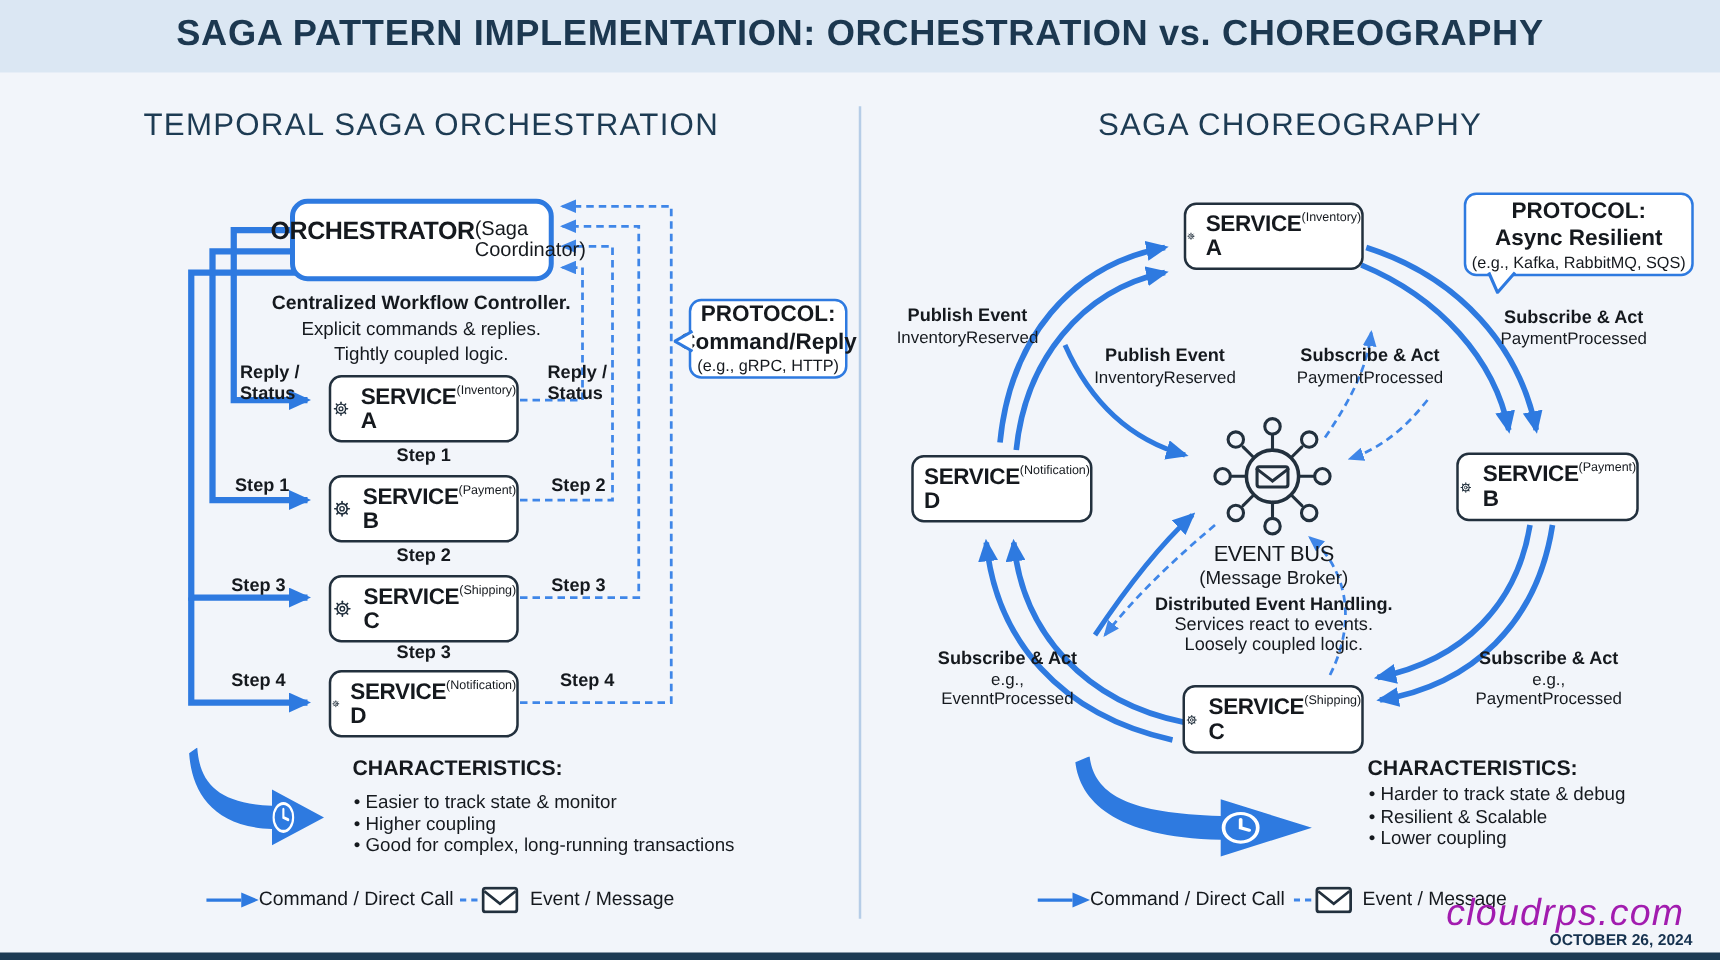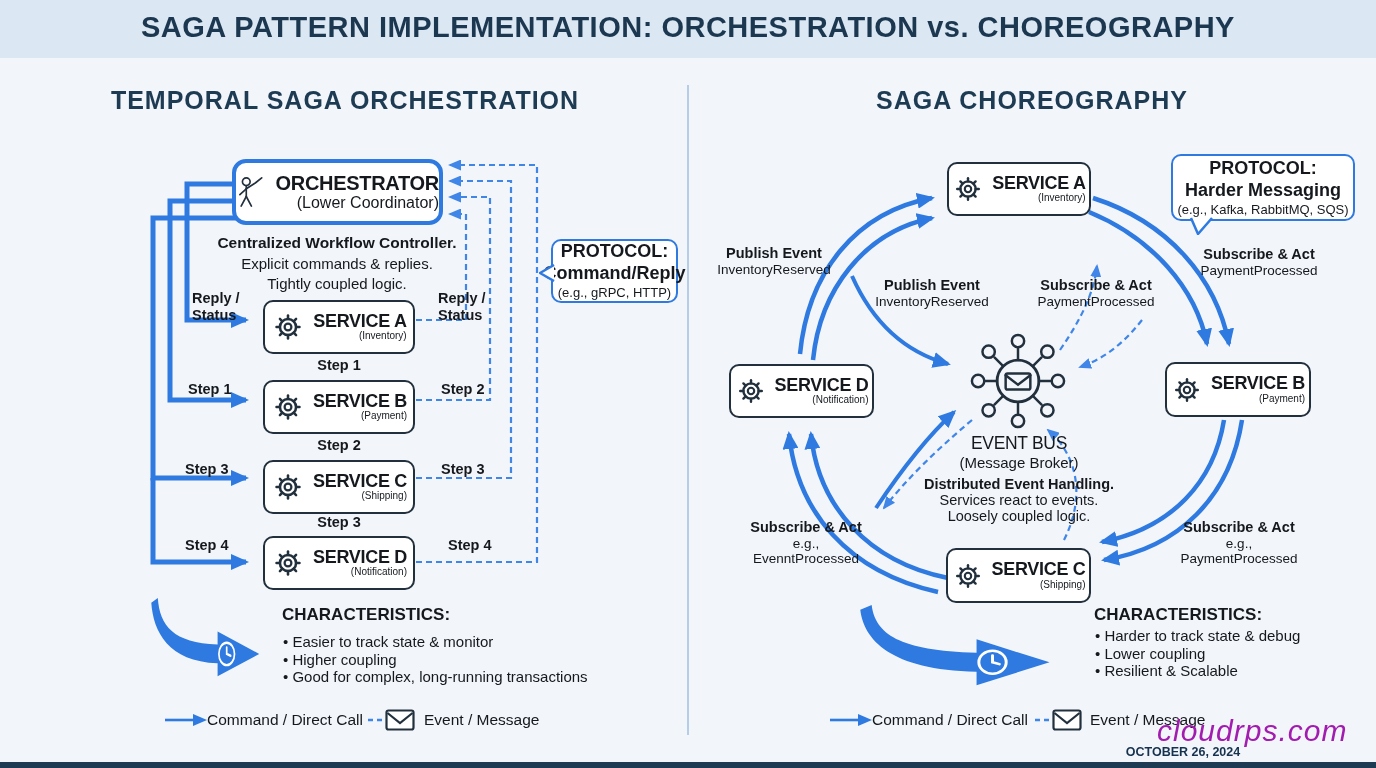--- a/index.html
+++ b/index.html
@@ -5,26 +5,26 @@
   html,body{margin:0;padding:0;background:#e9eef5;}
   #canvas{position:relative;width:1376px;height:768px;overflow:hidden;
           background:#f2f5fa;font-family:"Liberation Sans",sans-serif;color:#15191e;}
   .abs{position:absolute;}
   .center{text-align:center;}
   .pre{white-space:pre-line;}
   
   #title-band{left:0;top:0;width:1376px;height:58px;background:#dbe7f3;}
   #main-title{left:0;top:11px;width:1376px;text-align:center;font-size:29px;font-weight:700;
               color:#1c3850;letter-spacing:.5px;}
-  .panel-heading{font-size:25px;font-weight:700;color:#1d3b53;letter-spacing:1px;text-align:center;}
+  .panel-heading{font-size:25px;font-weight:400;color:#1d3b53;letter-spacing:1px;text-align:center;}
   #divider{left:687px;top:85px;width:2px;height:650px;background:#b6cde7;}
   
   .svc-box{background:#fff;border:2.5px solid #22303d;border-radius:10px;display:flex;
            align-items:center;justify-content:center;gap:8px;box-sizing:border-box;}
-  .svc-text{display:flex;flex-direction:column;align-items:flex-end;line-height:1.08;}
+  .svc-text{display:flex;flex-direction:row;align-items:flex-start;line-height:1.08;}
   .svc-name{font-size:18px;font-weight:700;letter-spacing:-.3px;}
   .svc-sub{font-size:10px;}
   #orch-box{background:#fff;border:4px solid #2e7ae0;border-radius:14px;display:flex;
             align-items:center;justify-content:center;gap:10px;box-sizing:border-box;}
   .orch-name{font-size:20px;font-weight:700;letter-spacing:-.3px;}
   .orch-sub{font-size:16px;}
   .bubble{background:#fff;border:2.5px solid #2e7ae0;border-radius:10px;box-sizing:border-box;
           display:flex;flex-direction:column;align-items:center;justify-content:center;line-height:1.22;}
   .bub-b{font-size:18px;font-weight:700;}
   .bub-r{font-size:13px;}
@@ -164,21 +164,21 @@
   <div class="abs" id="divider"></div>
 
   <div class="abs panel-heading" style="left:95px;top:86px;width:500px">TEMPORAL SAGA ORCHESTRATION</div>
 
   <div class="abs" id="orch-box" style="left:232px;top:159px;width:211px;height:66px">
     <svg width="42" height="46">
         <use href="#presenter"></use>
       </svg>
     <div class="svc-text">
       <span class="orch-name">ORCHESTRATOR</span>
-      <span class="orch-sub">(Lower Coordinator)</span>
+      <span class="orch-sub">(Saga Coordinator)</span>
     </div>
   </div>
 
   <div class="abs center" style="left:202px;top:233px;width:270px">
     <div class="desc1">Centralized Workflow Controller.</div>
     <div class="desc2">Explicit commands &amp; replies.</div>
     <div class="desc2">Tightly coupled logic.</div>
   </div>
 
   <div class="abs bubble" style="left:551px;top:239px;width:127px;height:64px">
@@ -271,21 +271,21 @@
         <use href="#gear"></use>
       </svg>
     <div class="svc-text">
       <span class="svc-name">SERVICE A</span>
       <span class="svc-sub">(Inventory)</span>
     </div>
   </div>
 
   <div class="abs bubble" style="left:1171px;top:154px;width:184px;height:67px">
     <span class="bub-b">PROTOCOL:</span>
-    <span class="bub-b">Harder Messaging</span>
+    <span class="bub-b">Async Resilient</span>
     <span class="bub-r">(e.g., Kafka, RabbitMQ, SQS)</span>
     <svg class="abs" style="left:16px;bottom:-16px" width="26" height="18">
       <path d="M2,1 L9,17 L23,1" fill="#ffffff" stroke="#2e7ae0" stroke-width="2.5"></path>
     </svg>
   </div>
 
   <div class="abs center" style="left:713px;top:245px;width:122px">
     <div class="lbl-b">Publish Event</div>
     <div class="lbl-r">InventoryReserved</div>
   </div>
@@ -351,32 +351,32 @@
       <span class="svc-sub">(Shipping)</span>
     </div>
   </div>
 
   <svg class="abs" style="left:858px;top:605px" width="228" height="84" viewBox="0 0 200 88" preserveAspectRatio="none">
       <use href="#swoosh"></use>
     </svg>
   <div class="abs char-h" style="left:1094px;top:605px">CHARACTERISTICS:</div>
   <div class="abs" style="left:1095px;top:627px;width:280px">
     <div class="char-item">Harder to track state &amp; debug</div>
+    <div class="char-item">Resilient &amp; Scalable</div>
     <div class="char-item">Lower coupling</div>
-    <div class="char-item">Resilient &amp; Scalable</div>
   </div>
 
   <svg class="abs" style="left:830px;top:713px" width="42" height="14">
     <line x1="0" y1="7" x2="28" y2="7" stroke="#2e7ae0" stroke-width="2.6"></line>
     <polygon points="28,1 42,7 28,13" fill="#2e7ae0"></polygon>
   </svg>
   <div class="abs legend-lbl" style="left:872px;top:711px">Command / Direct Call</div>
   <svg class="abs" style="left:1035px;top:709px" width="48" height="22">
     <line x1="0" y1="11" x2="15" y2="11" stroke="#3f86e8" stroke-width="2.4" stroke-dasharray="5 4"></line>
     <use href="#envelope" x="17" y="0" width="30" height="22"></use>
   </svg>
   <div class="abs legend-lbl" style="left:1090px;top:711px">Event / Message</div>
 
   <div class="abs" id="watermark" style="left:1157px;top:714px">cloudrps.com</div>
-  <div class="abs" id="footer-date" style="left:1052px;top:745px;width:262px;text-align:center">OCTOBER 26, 2024</div>
+  <div class="abs" id="footer-date" style="left:1092px;top:745px;width:262px;text-align:right">OCTOBER 26, 2024</div>
   <div class="abs" id="bottom-bar"></div>
 
 </div>
 
 </body></html>

